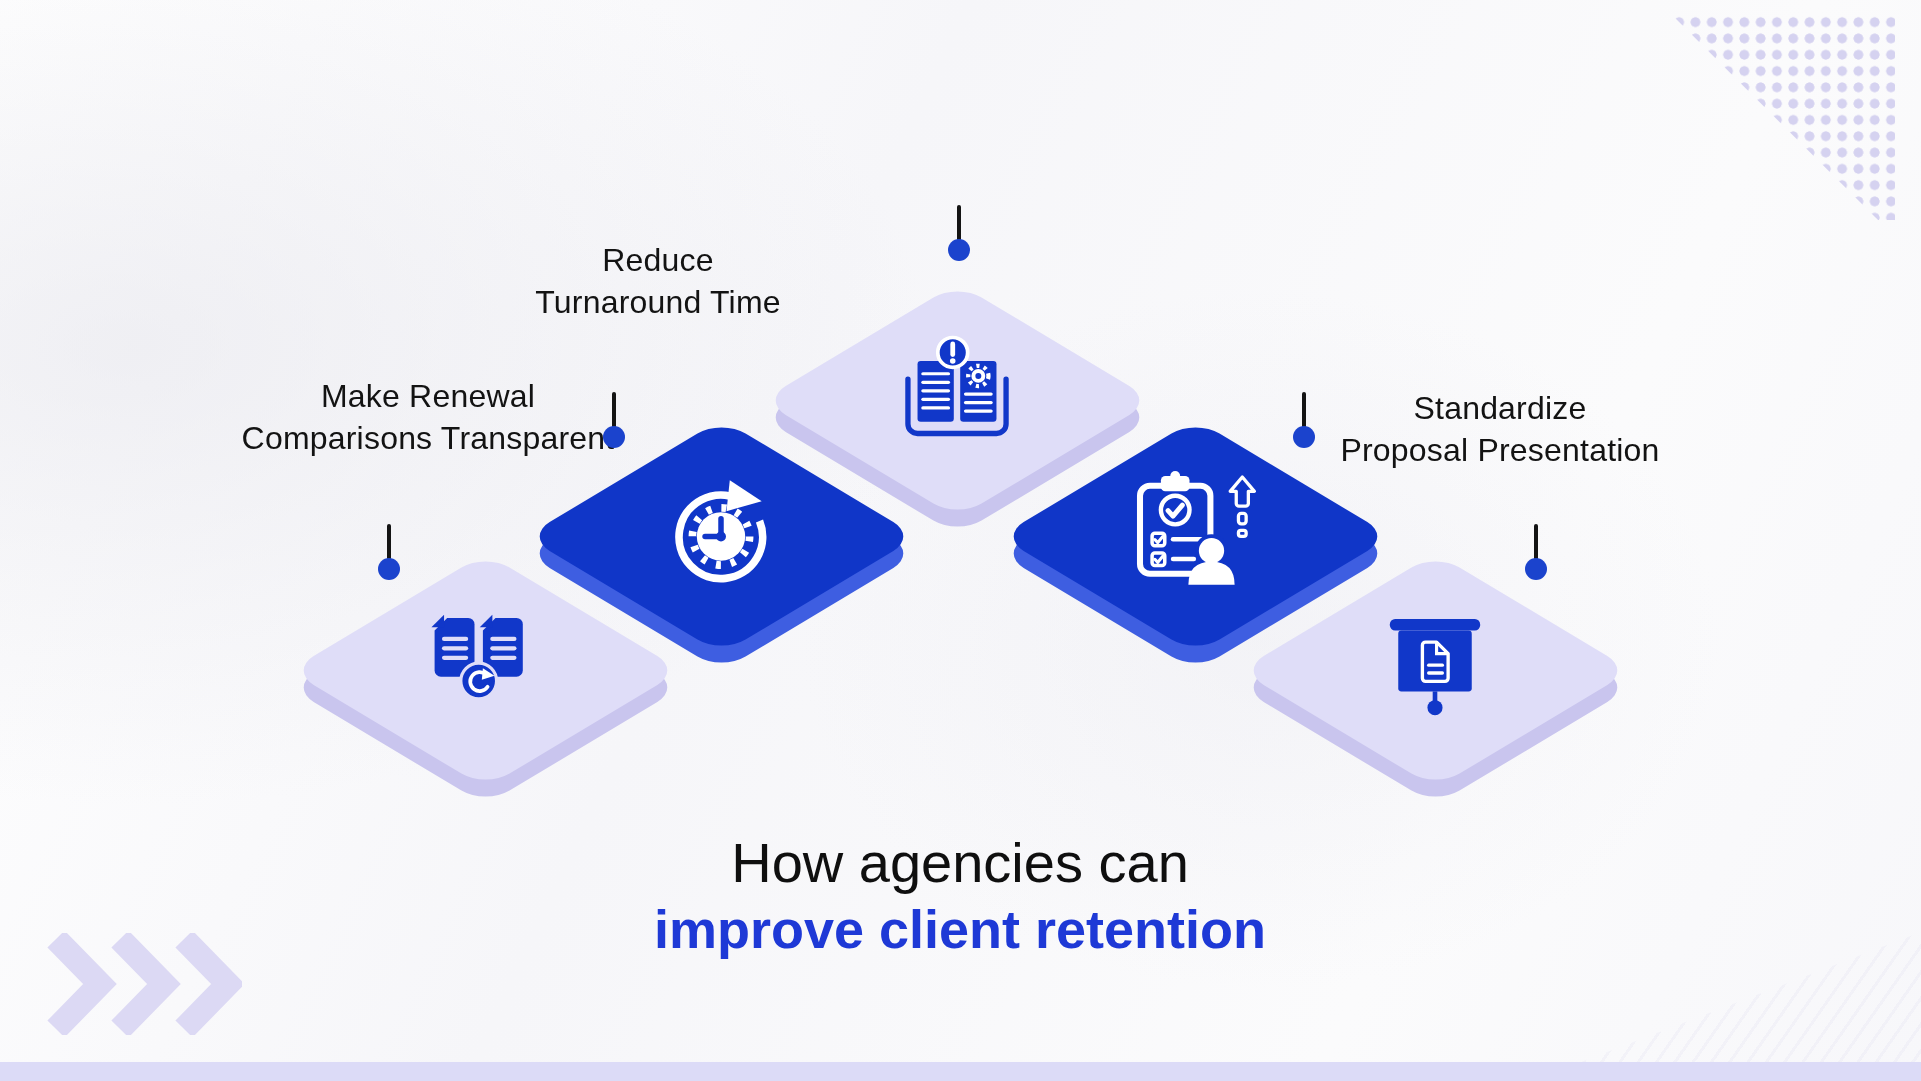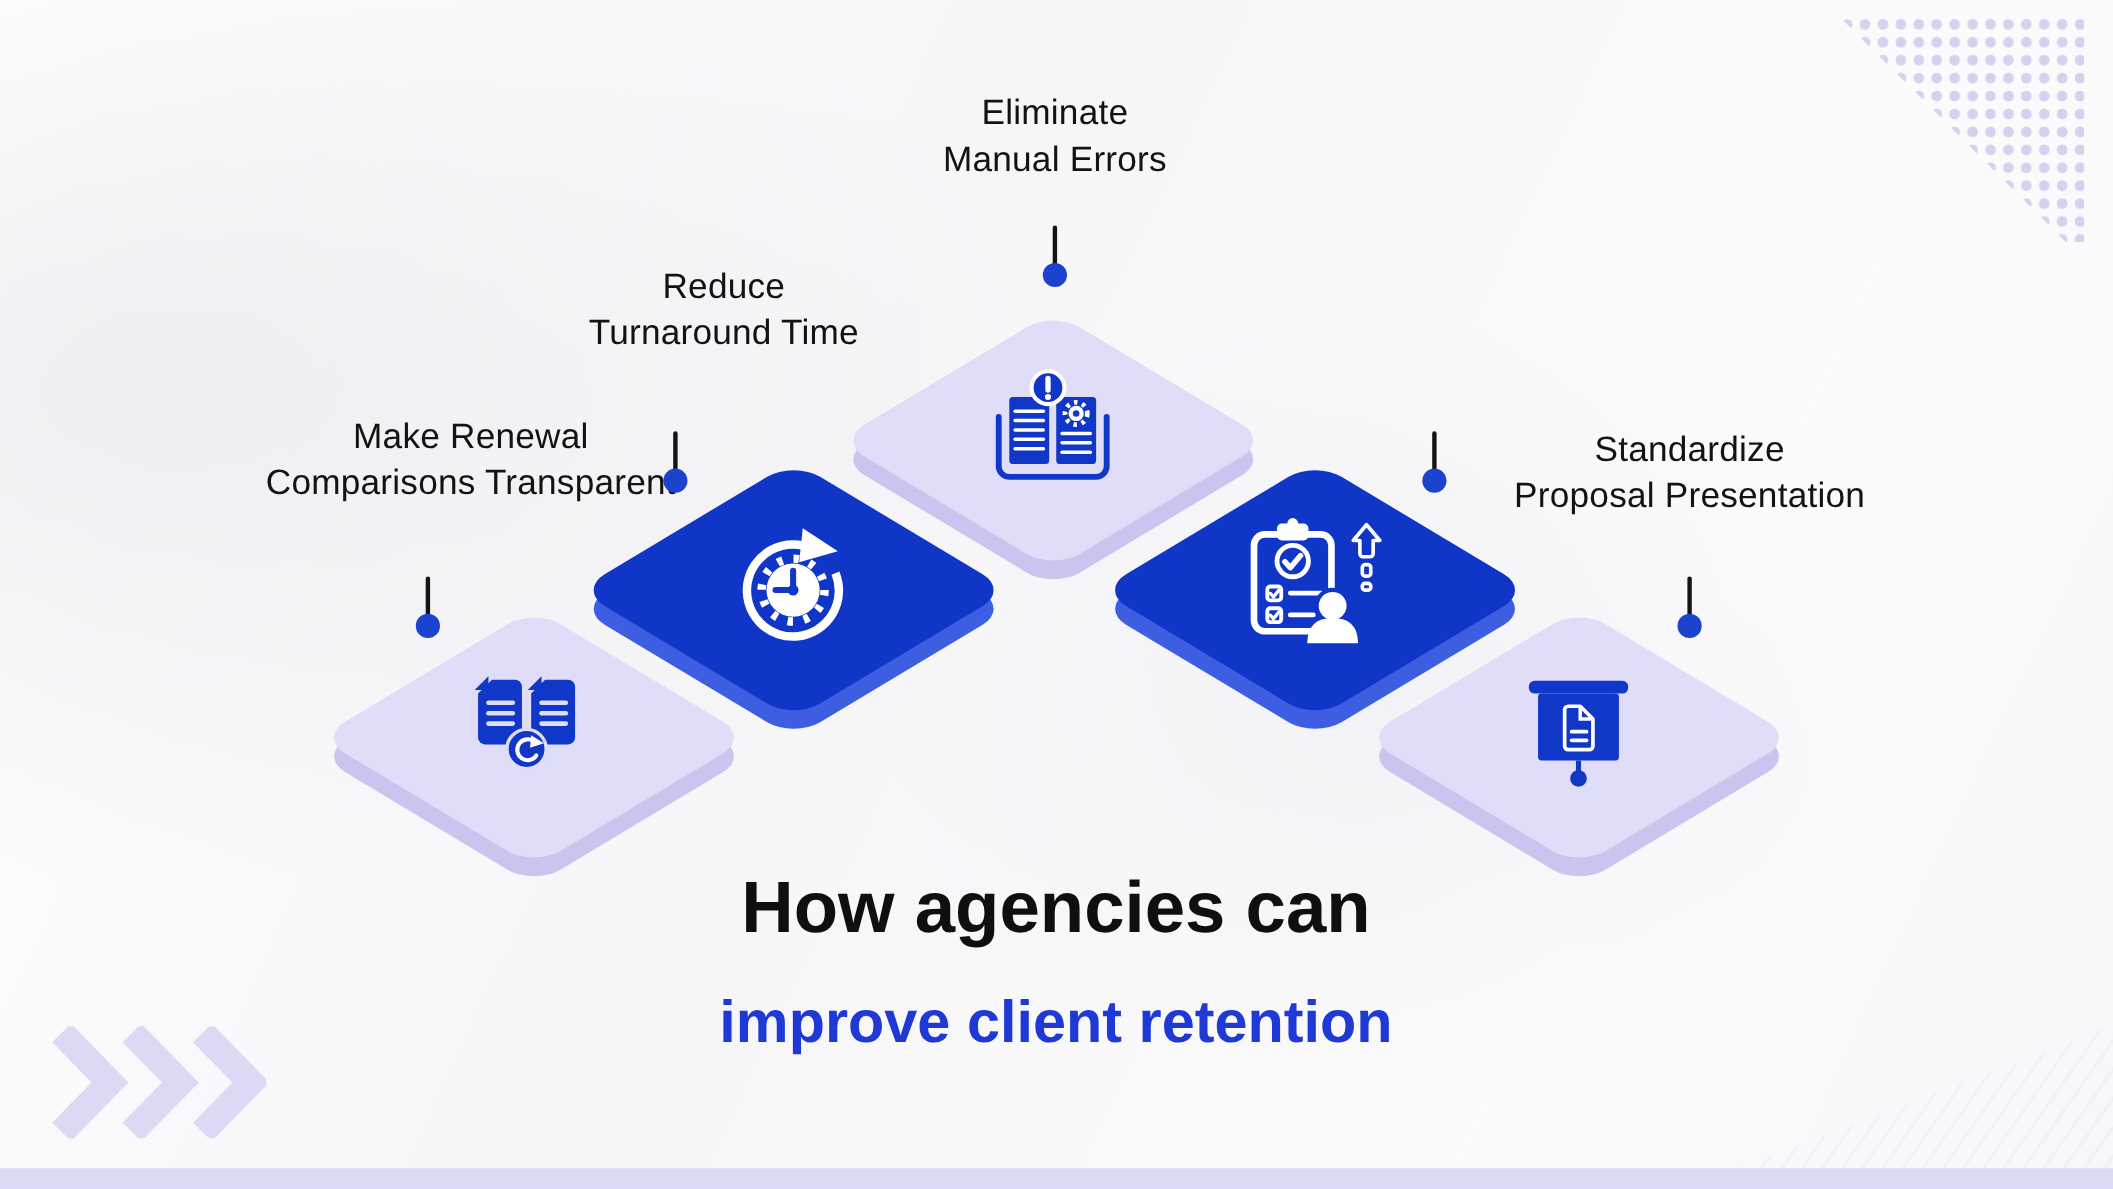--- a/index.html
+++ b/index.html
@@ -37,21 +37,21 @@
   
   .label {
     position:absolute; transform:translateX(-50%);
     text-align:center; font-size:32px; line-height:1.3; color:#131313;
     white-space:pre-line; letter-spacing:0.2px;
   }
   .l-renewal    { left:388px;  top:376px;margin-left:40px; }
   .l-reduce     { left:614px;  top:240px;margin-left:44px; }
   .l-eliminate  { left:959px;  top:82px;  }
   .l-improve    { left:1304px; top:240px; }
-  .l-standardize{ left:1536px; top:388px; }
+  .l-standardize{ left:1500px; top:388px; }
 
   
   .pin { position:absolute; transform:translateX(-50%); display:flex; flex-direction:column; align-items:center; }
   .pin-line { width:4px; height:36px; background:#141414; border-radius:2px; }
   .pin-dot  { width:22px; height:22px; border-radius:50%; background:#1b43cd; margin-top:-2px; }
   .p-renewal    { left:389px;  top:524px; }
   .p-reduce     { left:614px;  top:392px; }
   .p-eliminate  { left:959px;  top:205px; }
   .p-improve    { left:1304px; top:392px; }
   .p-standardize{ left:1536px; top:524px; }
@@ -66,41 +66,39 @@
   .tile.light .face.front { background:#dfddf8; }
   .tile.light .face.back  { background:#c9c5ee; }
   .tile-icon { position:absolute; left:0; top:0; transform:translate(-50%,-53%); }
   .t1 { left:485px;  top:670px; }
   .t2 { left:721px;  top:536px; }
   .t3 { left:957px;  top:400px; }
   .t4 { left:1195px; top:536px; }
   .t5 { left:1435px; top:670px; }
 
   
-  .title1 { position:absolute; left:960px; top:786px; transform:translateX(-50%);
-    font-size:66px; font-weight:700; color:#0f0f0f; white-space:nowrap; }
+  .title1 { position:absolute; left:960px; top:830px; transform:translateX(-50%);
+    font-size:56px; font-weight:400; color:#0f0f0f; white-space:nowrap; }
   .title2 { position:absolute; left:960px; top:898px; transform:translateX(-50%);
     font-size:54px; font-weight:700; color:#1e39d6; white-space:nowrap; }
 </style>
 </head>
 <body>
 
 <div class="canvas">
 
   <div class="bg-soft1"></div>
   <div class="bg-soft2"></div>
   <div class="dots"></div>
   <div class="stripes"></div>
 
   <div class="label l-renewal">Make Renewal
 Comparisons Transparent</div>
   <div class="label l-reduce">Reduce
 Turnaround Time</div>
-  <div class="label l-eliminate">Eliminate
-Manual Errors</div>
   <div class="label l-standardize">Standardize
 Proposal Presentation</div>
 
   <div class="pin p-renewal">
     <div class="pin-line"></div>
     <div class="pin-dot"></div>
   </div>
   <div class="pin p-reduce">
     <div class="pin-line"></div>
     <div class="pin-dot"></div>

